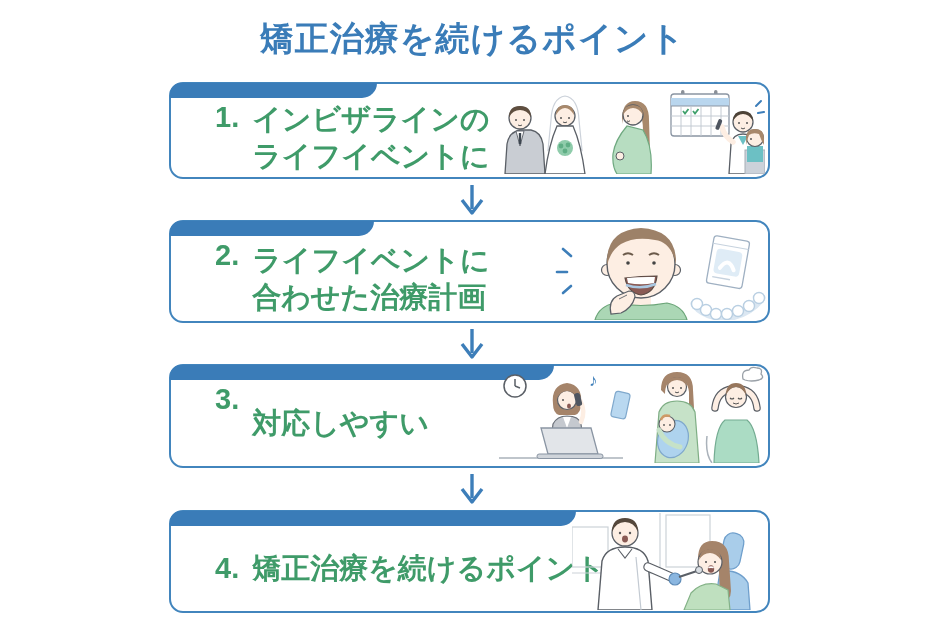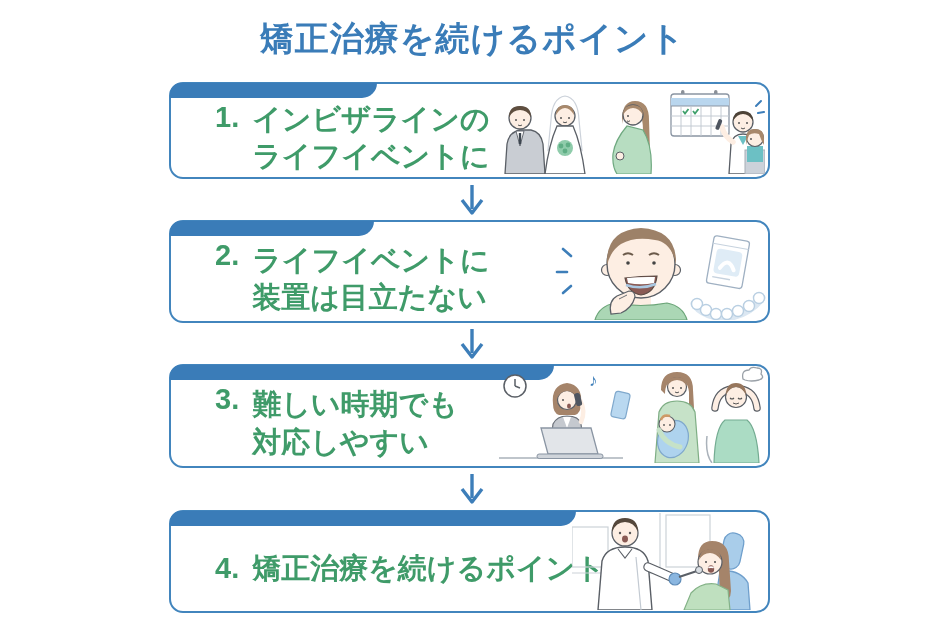--- a/index.html
+++ b/index.html
@@ -147,21 +147,21 @@
       <path d="M5,16 L15,29 L25,16" fill="none" stroke="#3d7eb9" stroke-width="3.4" stroke-linejoin="round"></path>
     </svg>
   </div>
 
   <div class="pbox box2">
     <div class="tab"></div>
     <div class="boxtext">
       <span class="num">2.</span>
       <div class="lines">
         <div>ライフイベントに</div>
-        <div>装置は目立たない</div>
+        <div>合わせた治療計画</div>
       </div>
     </div>
     <svg class="illu illu2" width="213" height="104" viewBox="0 0 213 104">
       <g stroke="#3d7eb9" stroke-width="2.6" stroke-linecap="round">
         <line x1="16" y1="40" x2="8" y2="33"></line>
         <line x1="12" y1="56" x2="2" y2="56"></line>
         <line x1="16" y1="70" x2="8" y2="77"></line>
       </g>
 
       <rect x="76" y="78" width="20" height="14" fill="#fdeee3"></rect>
@@ -209,21 +209,20 @@
       <line x1="15" y1="1" x2="15" y2="25" stroke="#3d7eb9" stroke-width="3.4"></line>
       <path d="M5,16 L15,29 L25,16" fill="none" stroke="#3d7eb9" stroke-width="3.4" stroke-linejoin="round"></path>
     </svg>
   </div>
 
   <div class="pbox box3">
     <div class="tab"></div>
     <div class="boxtext">
       <span class="num">3.</span>
       <div class="lines">
-        <div>難しい時期でも</div>
         <div>対応しやすい</div>
       </div>
     </div>
     <svg class="illu illu3" width="272" height="97" viewBox="0 0 272 97">
 
       <circle cx="22" cy="20" r="11" fill="#fff" stroke="#5a5f66" stroke-width="1.5"></circle>
       <line x1="22" y1="20" x2="22" y2="13" stroke="#5a5f66" stroke-width="1.5"></line>
       <line x1="22" y1="20" x2="27" y2="22" stroke="#5a5f66" stroke-width="1.5"></line>
       <text x="96" y="20" font-size="17" font-weight="bold" fill="#3d7eb9">♪</text>
       <rect x="120" y="26" width="15" height="26" rx="3" fill="#b9d8f0" stroke="#7fa8cc" stroke-width="1.2" transform="rotate(12 127 39)"></rect>

